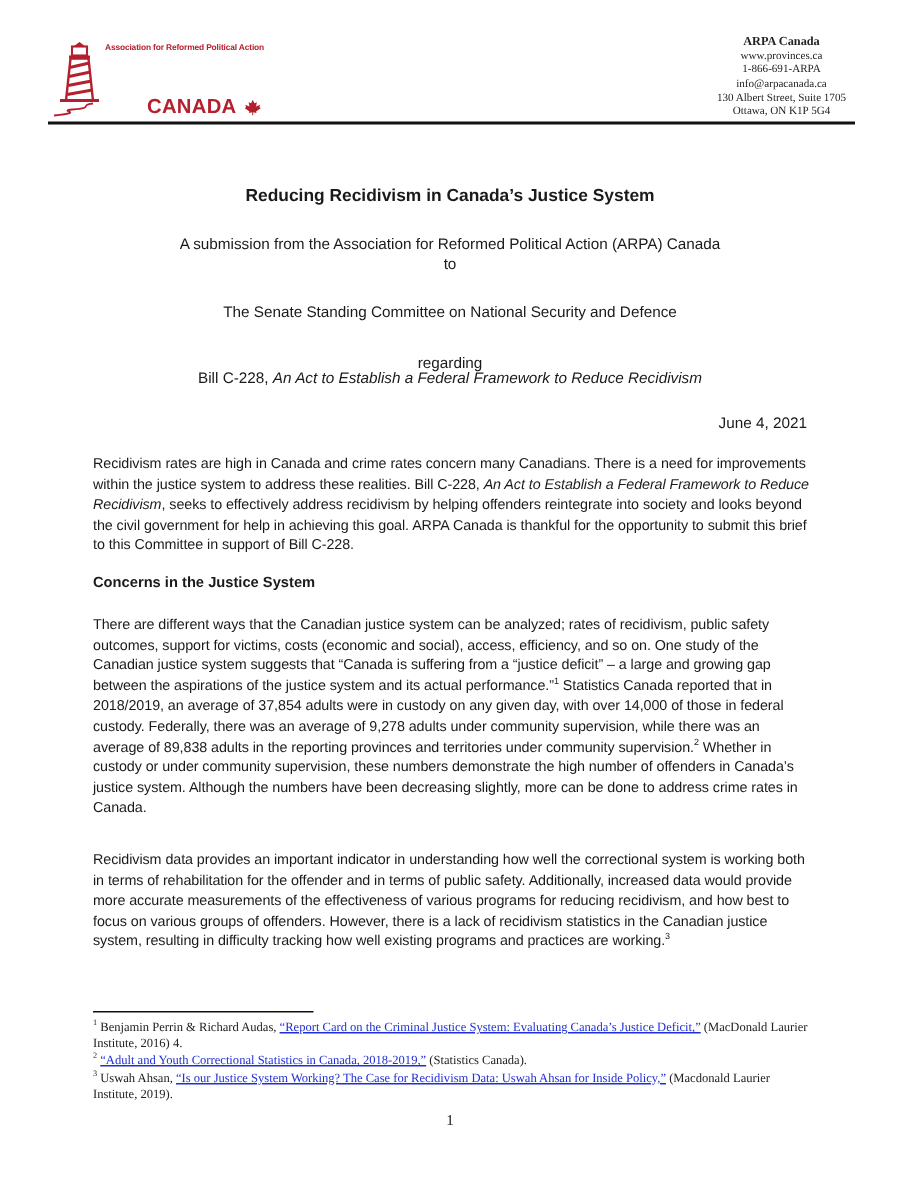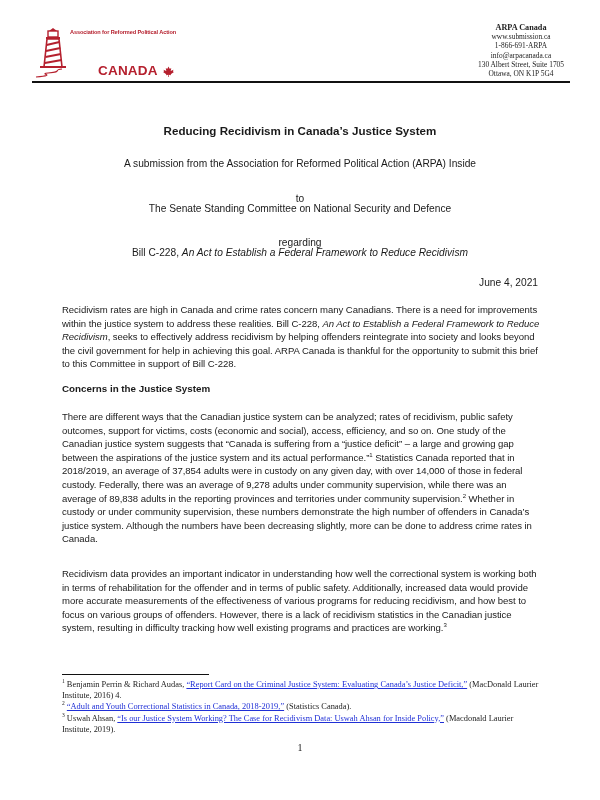--- a/index.html
+++ b/index.html
@@ -16,21 +16,21 @@
 
     .contact { position: absolute; right: 36px; top: 23px; text-align: center; font-family: "Liberation Serif", serif; font-size: 7.4px; line-height: 9.2px; color: #222; }
     .contact .org { font-weight: bold; font-size: 8.2px; }
     .header-rule { position: absolute; left: 32px; top: 81px; width: 538px; height: 2px; background: #111; }
 
     
     .center { position: absolute; left: 0; width: 600px; text-align: center; font-family: "Liberation Sans", sans-serif; color: #1a1a1a; }
     .title { top: 124px; font-size: 11.6px; font-weight: bold; }
     .sub { font-size: 10.2px; }
     .l1 { top: 158px; }
-    .l2 { top: 193px; }
+    .l2 { top: 171px; }
     .l3 { top: 203px; }
     .l4 { top: 225px; margin-top: 12px; }
     .l5 { top: 247px; }
     i { font-style: italic; }
 
     .date { position: absolute; right: 62px; top: 277px; font-family: "Liberation Sans", sans-serif; font-size: 10.2px; }
 
     .para { position: absolute; left: 62px; width: 480px; font-family: "Liberation Sans", sans-serif; font-size: 9.55px; line-height: 13.6px; color: #1a1a1a; letter-spacing: -0.05px; }
     .p1 { top: 303px; }
     .h2 { position: absolute; left: 62px; top: 383px; font-family: "Liberation Sans", sans-serif; font-size: 9.8px; font-weight: bold; }
@@ -61,31 +61,31 @@
     </svg>
     <div class="logo-tag">Association for Reformed Political Action</div>
     <div class="logo-canada">CANADA</div>
     <svg class="maple" viewBox="0 0 10 10">
       <path d="M5 0.5 L6 2.5 L7.5 2 L7 4.5 L9.5 3.5 L9 5 L10 5.5 L7 7.5 L7.3 8.5 L5.3 8 L5.3 10 L4.7 10 L4.7 8 L2.7 8.5 L3 7.5 L0 5.5 L1 5 L0.5 3.5 L3 4.5 L2.5 2 L4 2.5 Z" fill="#b5202e"></path>
     </svg>
   </div>
 
   <div class="contact">
     <div class="org">ARPA Canada</div>
-    <div>www.submission.ca</div>
+    <div>www.provinces.ca</div>
     <div>1-866-691-ARPA</div>
     <div>info@arpacanada.ca</div>
     <div>130 Albert Street, Suite 1705</div>
     <div>Ottawa, ON K1P 5G4</div>
   </div>
 
   <div class="header-rule"></div>
 
   <div class="center title">Reducing Recidivism in Canada’s Justice System</div>
-  <div class="center sub l1">A submission from the Association for Reformed Political Action (ARPA) Inside</div>
+  <div class="center sub l1">A submission from the Association for Reformed Political Action (ARPA) Canada</div>
   <div class="center sub l2">to</div>
   <div class="center sub l3">The Senate Standing Committee on National Security and Defence</div>
   <div class="center sub l4">regarding</div>
   <div class="center sub l5"><span>Bill C-228, </span><i>An Act to Establish a Federal Framework to Reduce Recidivism</i></div>
 
   <div class="date">June 4, 2021</div>
 
   <div class="para p1"><span>Recidivism rates are high in Canada and crime rates concern many Canadians. There is a need for improvements within the justice system to address these realities. Bill C-228, </span><i>An Act to Establish a Federal Framework to Reduce Recidivism</i><span>, seeks to effectively address recidivism by helping offenders reintegrate into society and looks beyond the civil government for help in achieving this goal. ARPA Canada is thankful for the opportunity to submit this brief to this Committee in support of Bill C-228.</span></div>
 
   <div class="h2">Concerns in the Justice System</div>

